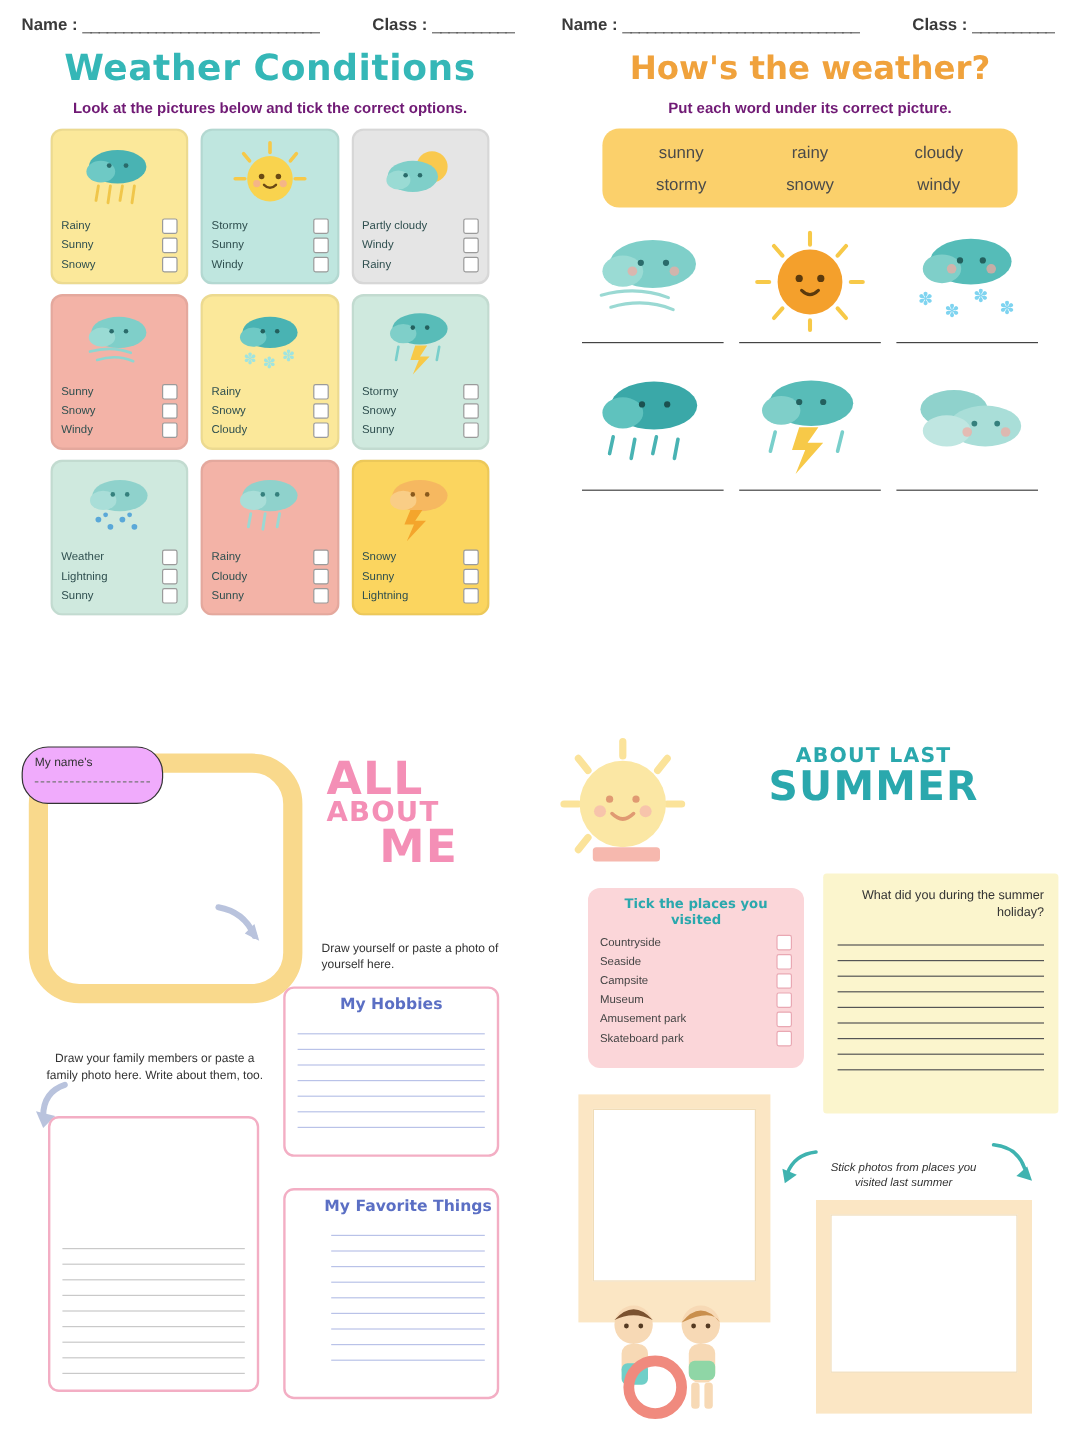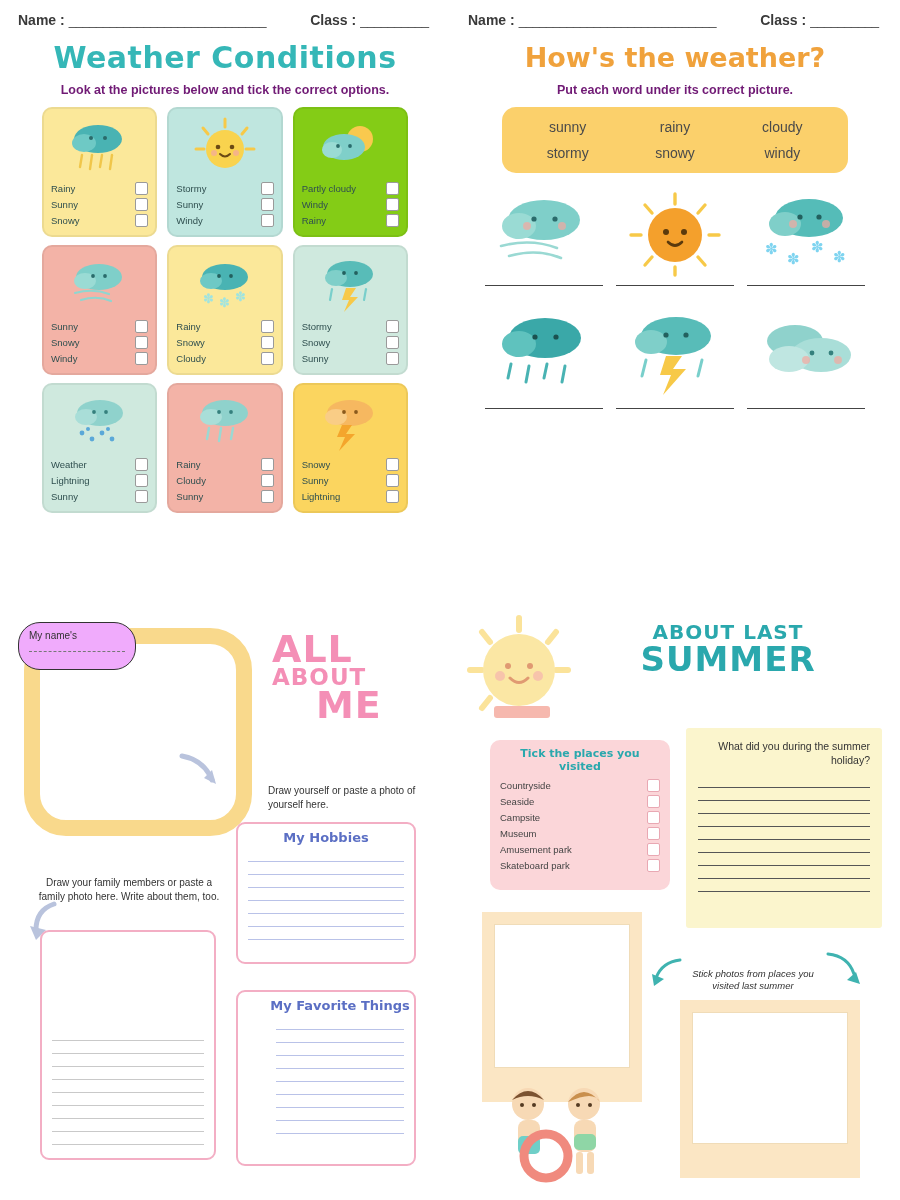--- a/index.html
+++ b/index.html
@@ -87,21 +87,21 @@
   .rules { padding:0 10px 8px; }
   .rule { border-bottom:1px solid #b9c2e8; height:13px; }
   .rule-gray { border-bottom:1px solid #c9c9c9; height:13px; }
 
   
   #q4 { left:450px; top:600px; width:450px; height:600px; padding:10px 16px; }
   .als-title {
     font-family:"DejaVu Sans", sans-serif; font-weight:700; color:#2aa8ad;
     text-align:center; line-height:1; letter-spacing:1px;
   }
-  .als-title .l1 { font-size:20px; }
+  .als-title .l1 { font-size:17px; }
   .als-title .l2 { font-size:34px; }
   .tickcard {
     position:absolute; left:40px; top:140px; width:180px; height:150px;
     background:#fbd6d9; border-radius:10px; padding:8px 10px;
   }
   .tickcard .th {
     text-align:center; font-size:11px; font-weight:700; color:#2aa8ad;
     font-family:"DejaVu Sans", sans-serif; line-height:1.15; margin-bottom:6px;
   }
   .trow { display:flex; align-items:center; justify-content:space-between; margin-top:3px; }
@@ -190,21 +190,21 @@
       <div class="opt">
           <span>Sunny</span>
           <i class="box"></i>
         </div>
       <div class="opt">
           <span>Windy</span>
           <i class="box"></i>
         </div>
     </div>
 
-    <div class="wcard" style="background:#84cc16">
+    <div class="wcard" style="background:#e5e5e5">
       <div class="art">
         <svg width="64" height="56" viewBox="0 0 64 56">
             <circle cx="42" cy="20" r="13" fill="#f9c94e"></circle>
             <ellipse cx="26" cy="28" rx="21" ry="13" fill="#7fcfc9"></ellipse>
             <ellipse cx="14" cy="31" rx="10" ry="8" fill="#9adbd4"></ellipse>
             <circle cx="20" cy="27" r="1.9" fill="#2a6b6b"></circle>
             <circle cx="32" cy="27" r="1.9" fill="#2a6b6b"></circle>
           </svg>
       </div>
       <div class="opt">

